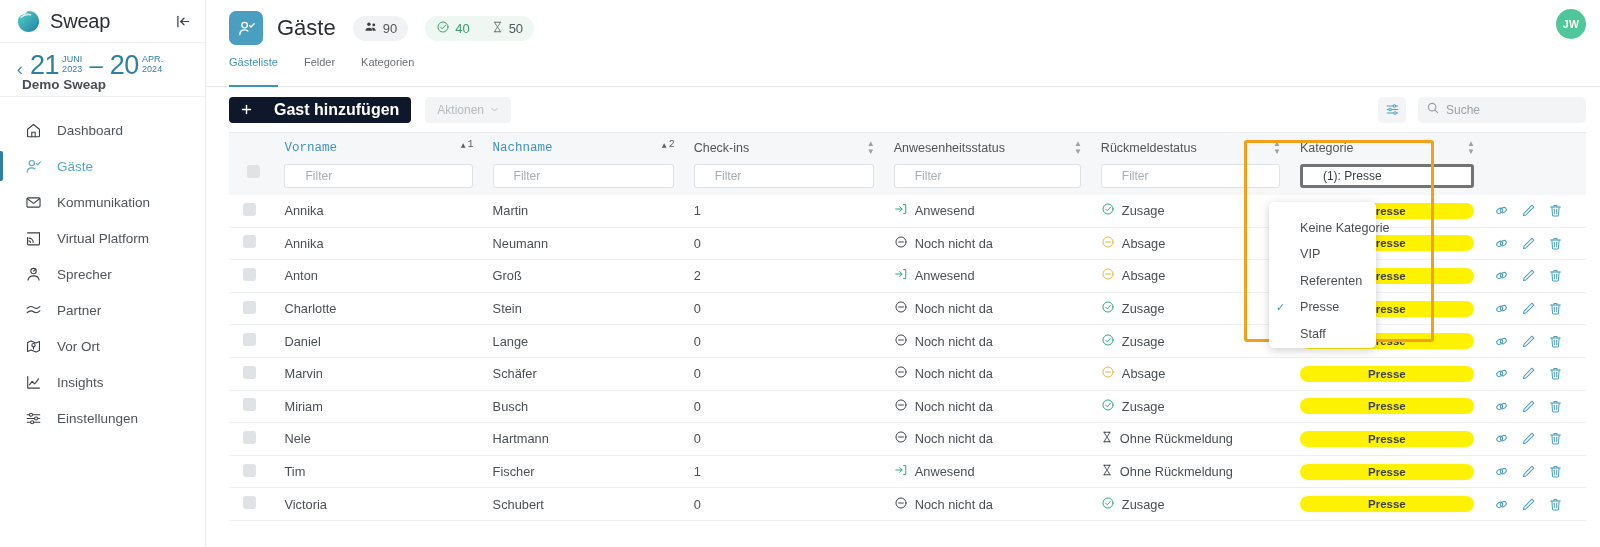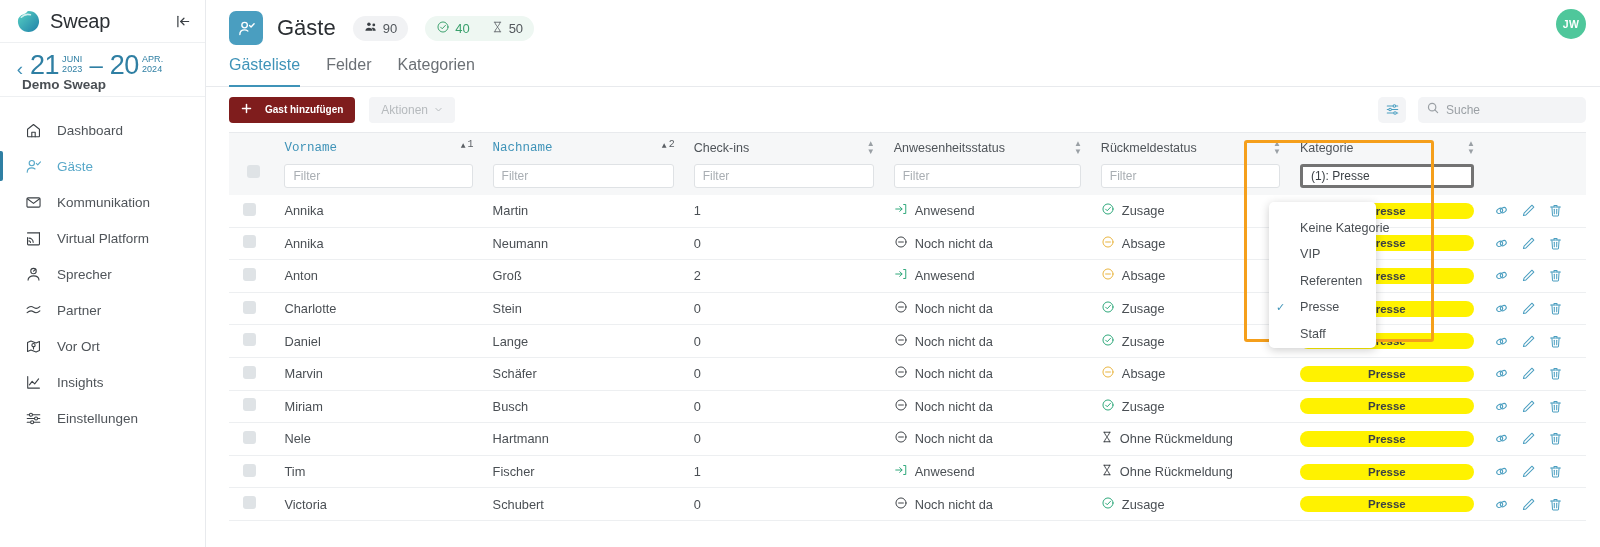--- a/index.html
+++ b/index.html
@@ -104,36 +104,36 @@
     width: 30px; height: 30px; border-radius: 50%;
     background: #4fc79b; color: #fff; font-size: 10.5px;
     display: flex; align-items: center; justify-content: center;
     font-weight: 600; letter-spacing: 0.3px;
   }
   .tabs {
     display: flex; gap: 26px; padding-left: 23px;
     border-bottom: 1px solid #e8eaed; height: 31px;
   }
   .tab {
-    font-size: 16px; color: #6b7075; cursor: pointer;
+    font-size: 11px; color: #6b7075; cursor: pointer;
     padding-bottom: 8px; position: relative;
   }
   .tab.active { color: #3f93b8; }
   .tab.active::after {
     content: ""; position: absolute; left: 0; right: 0; bottom: -1px;
     height: 2px; background: #3f93b8;
   }
   .toolbar {
     display: flex; align-items: center; height: 45px;
     padding: 0 14px 0 23px;
   }
   .btn-primary {
-    height: 26px; background: #7f1d1d; color: #fff; border: none;
-    border-radius: 4px; font-size: 10px; font-weight: 700;
-    padding: 0 12px; display: flex; align-items: center; gap: 13px;
+    height: 26px; background: #0f172a; color: #fff; border: none;
+    border-radius: 4px; font-size: 16px; font-weight: 700;
+    padding: 0 12px; display: flex; align-items: center; gap: 22px;
     cursor: pointer; font-family: inherit;
   }
   .btn-ghost {
     height: 26px; background: #f3f4f6; color: #b6babd; border: none;
     border-radius: 4px; font-size: 12px; padding: 0 12px; margin-left: 14px;
     display: flex; align-items: center; gap: 6px; cursor: pointer;
     font-family: inherit;
   }
   .toolbar-right { margin-left: auto; display: flex; align-items: center; gap: 12px; }
   .filter-btn {
@@ -166,21 +166,21 @@
     font-size: 8px; line-height: 1; color: #9aa0a5;
     display: flex; flex-direction: column; align-items: center;
   }
   .sort-ind.num {
     flex-direction: row; gap: 2px; align-items: flex-start;
     top: 7px; transform: none; color: #5a5f64; font-size: 10px;
   }
   .sort-ind.num .car { font-size: 8px; color: #5a5f64; line-height: 11px; }
   .filter-input {
     width: 100%; height: 24px; border: 1px solid #dfe2e5; border-radius: 3px;
-    background: #fff; font-size: 12px; color: #3b4045; padding: 0 8px;
+    background: #fff; font-size: 12px; color: #3b4045; padding: 0 20px;
     font-family: inherit; outline: none;
   }
   .filter-input::placeholder { color: #a9aeb3; }
   .filter-input.active { border: 3px solid #737373; }
   tbody td {
     height: 32.6px; padding: 0 10px; font-size: 12.8px; color: #4a4f54;
     border-bottom: 1px solid #edeff1; vertical-align: middle;
   }
   .cb {
     width: 13px; height: 13px; border-radius: 3px; background: #dfe3e6;

